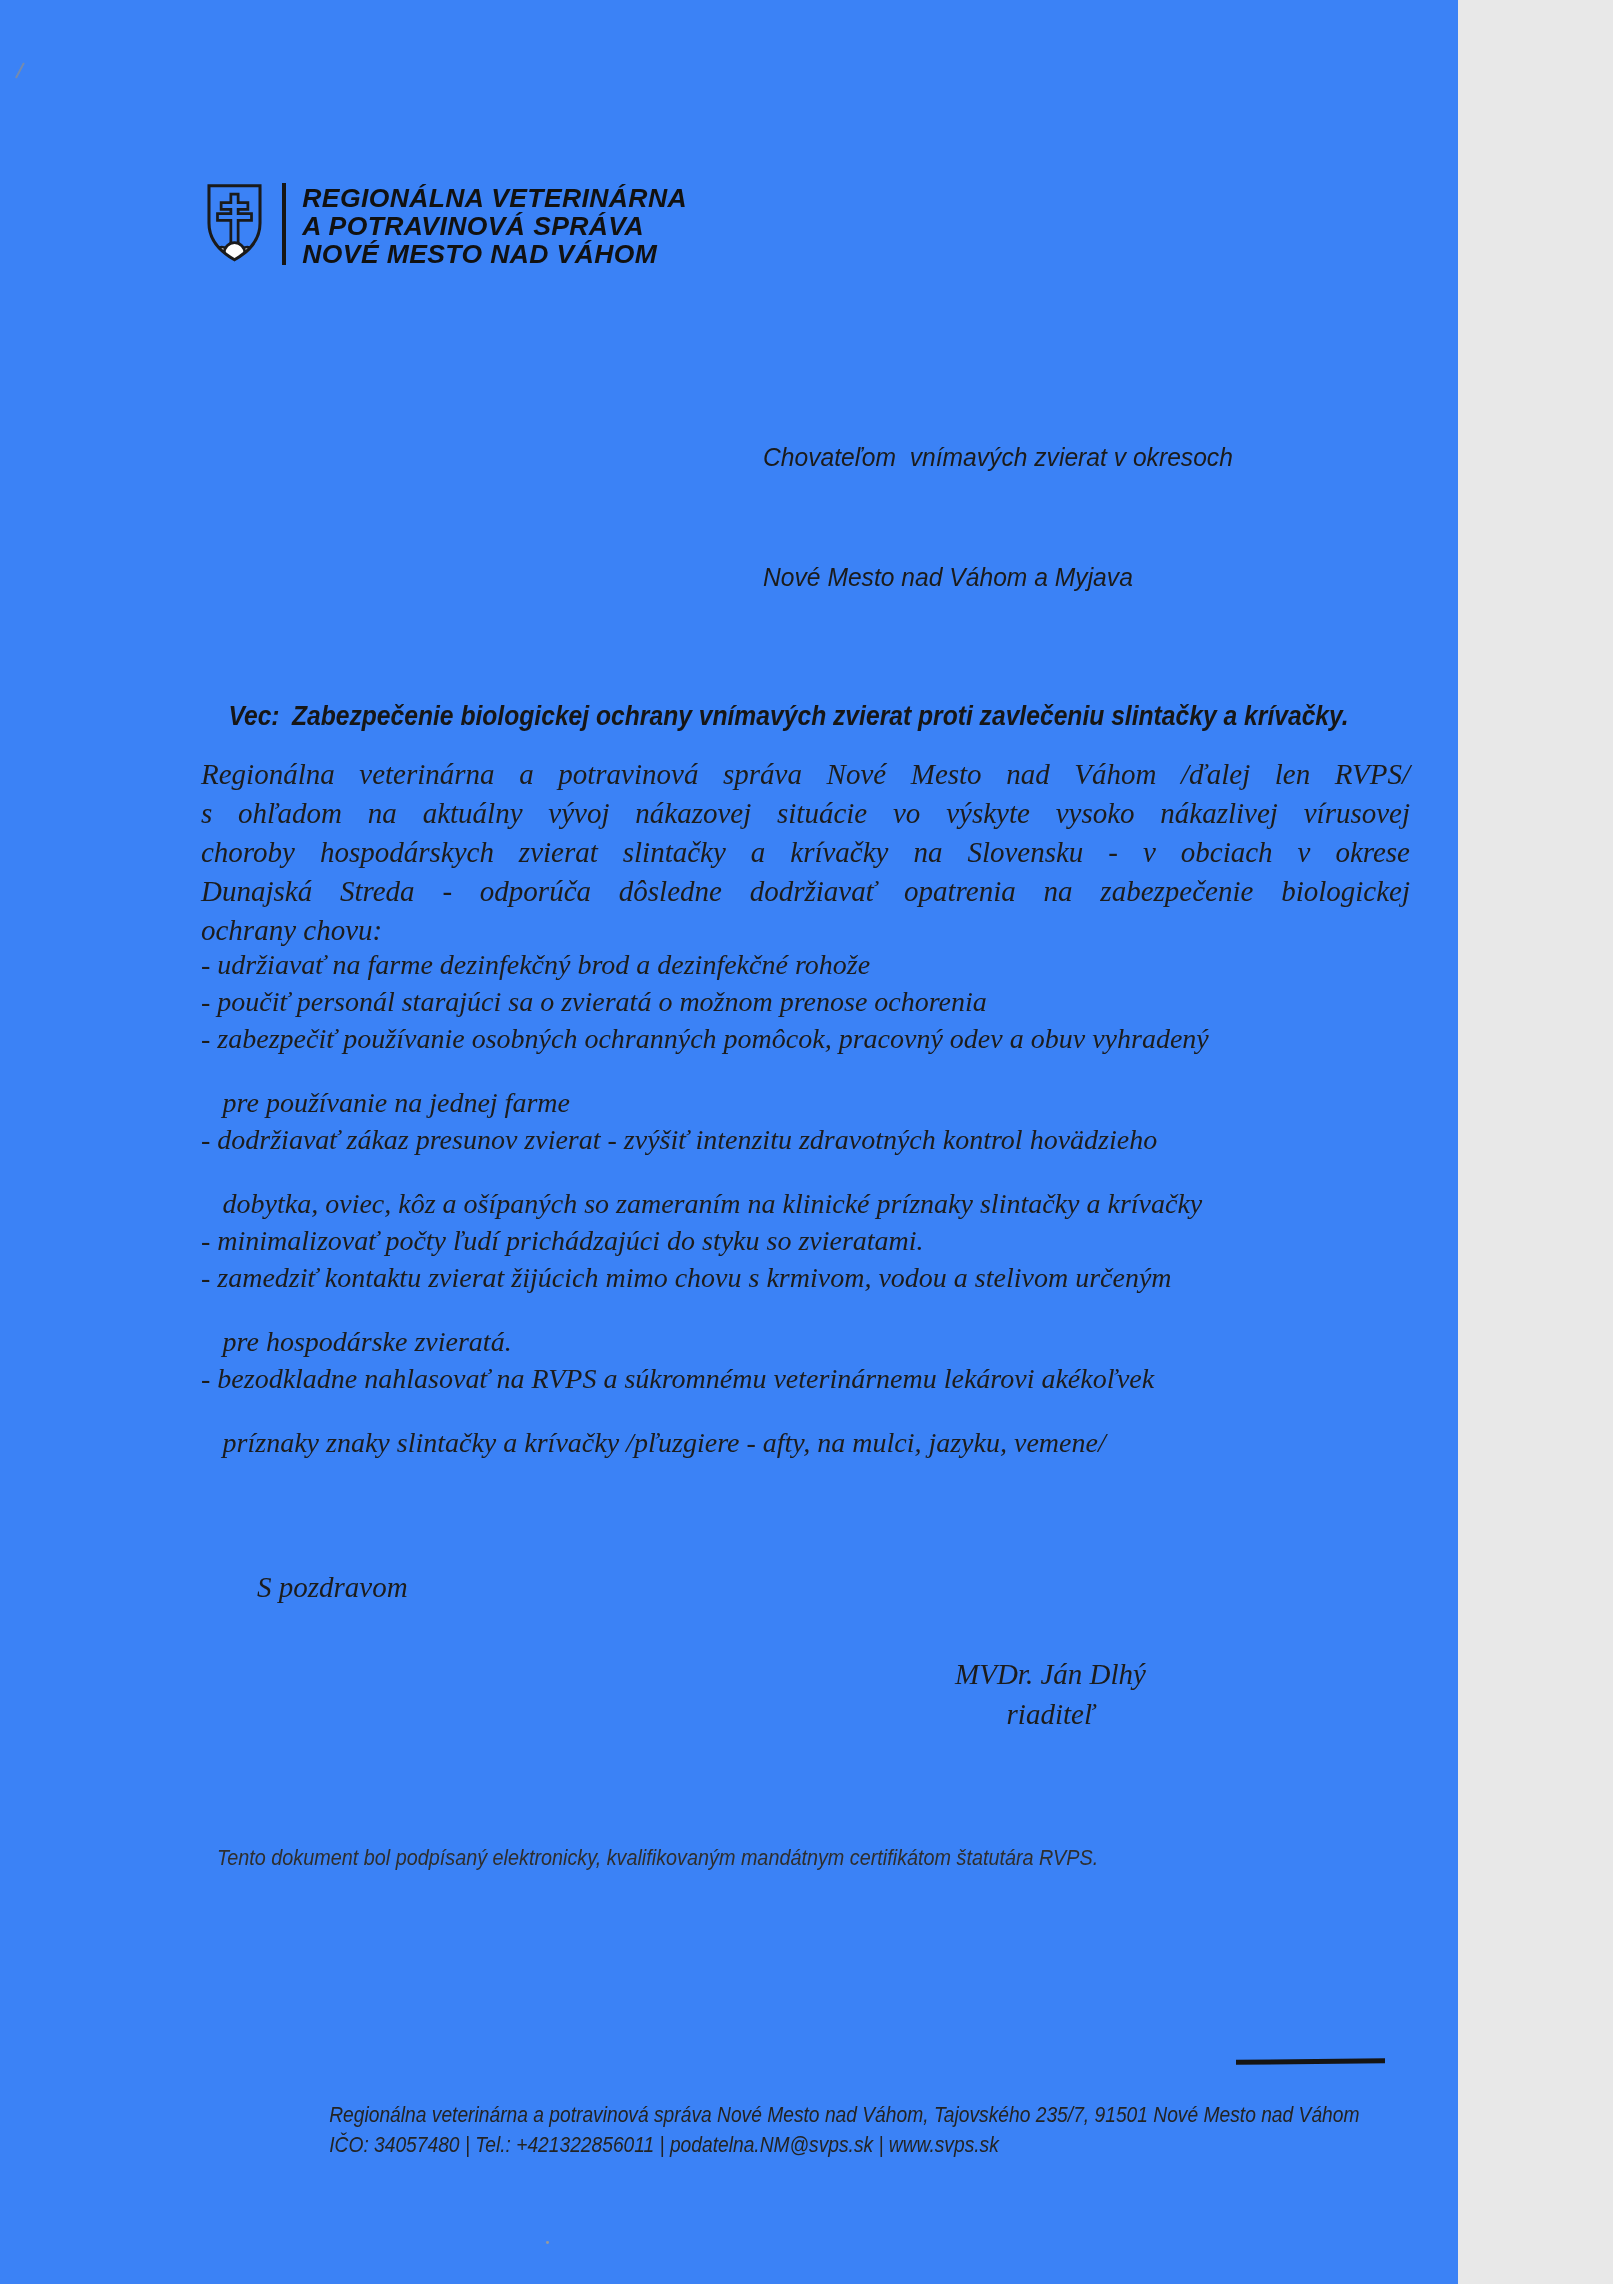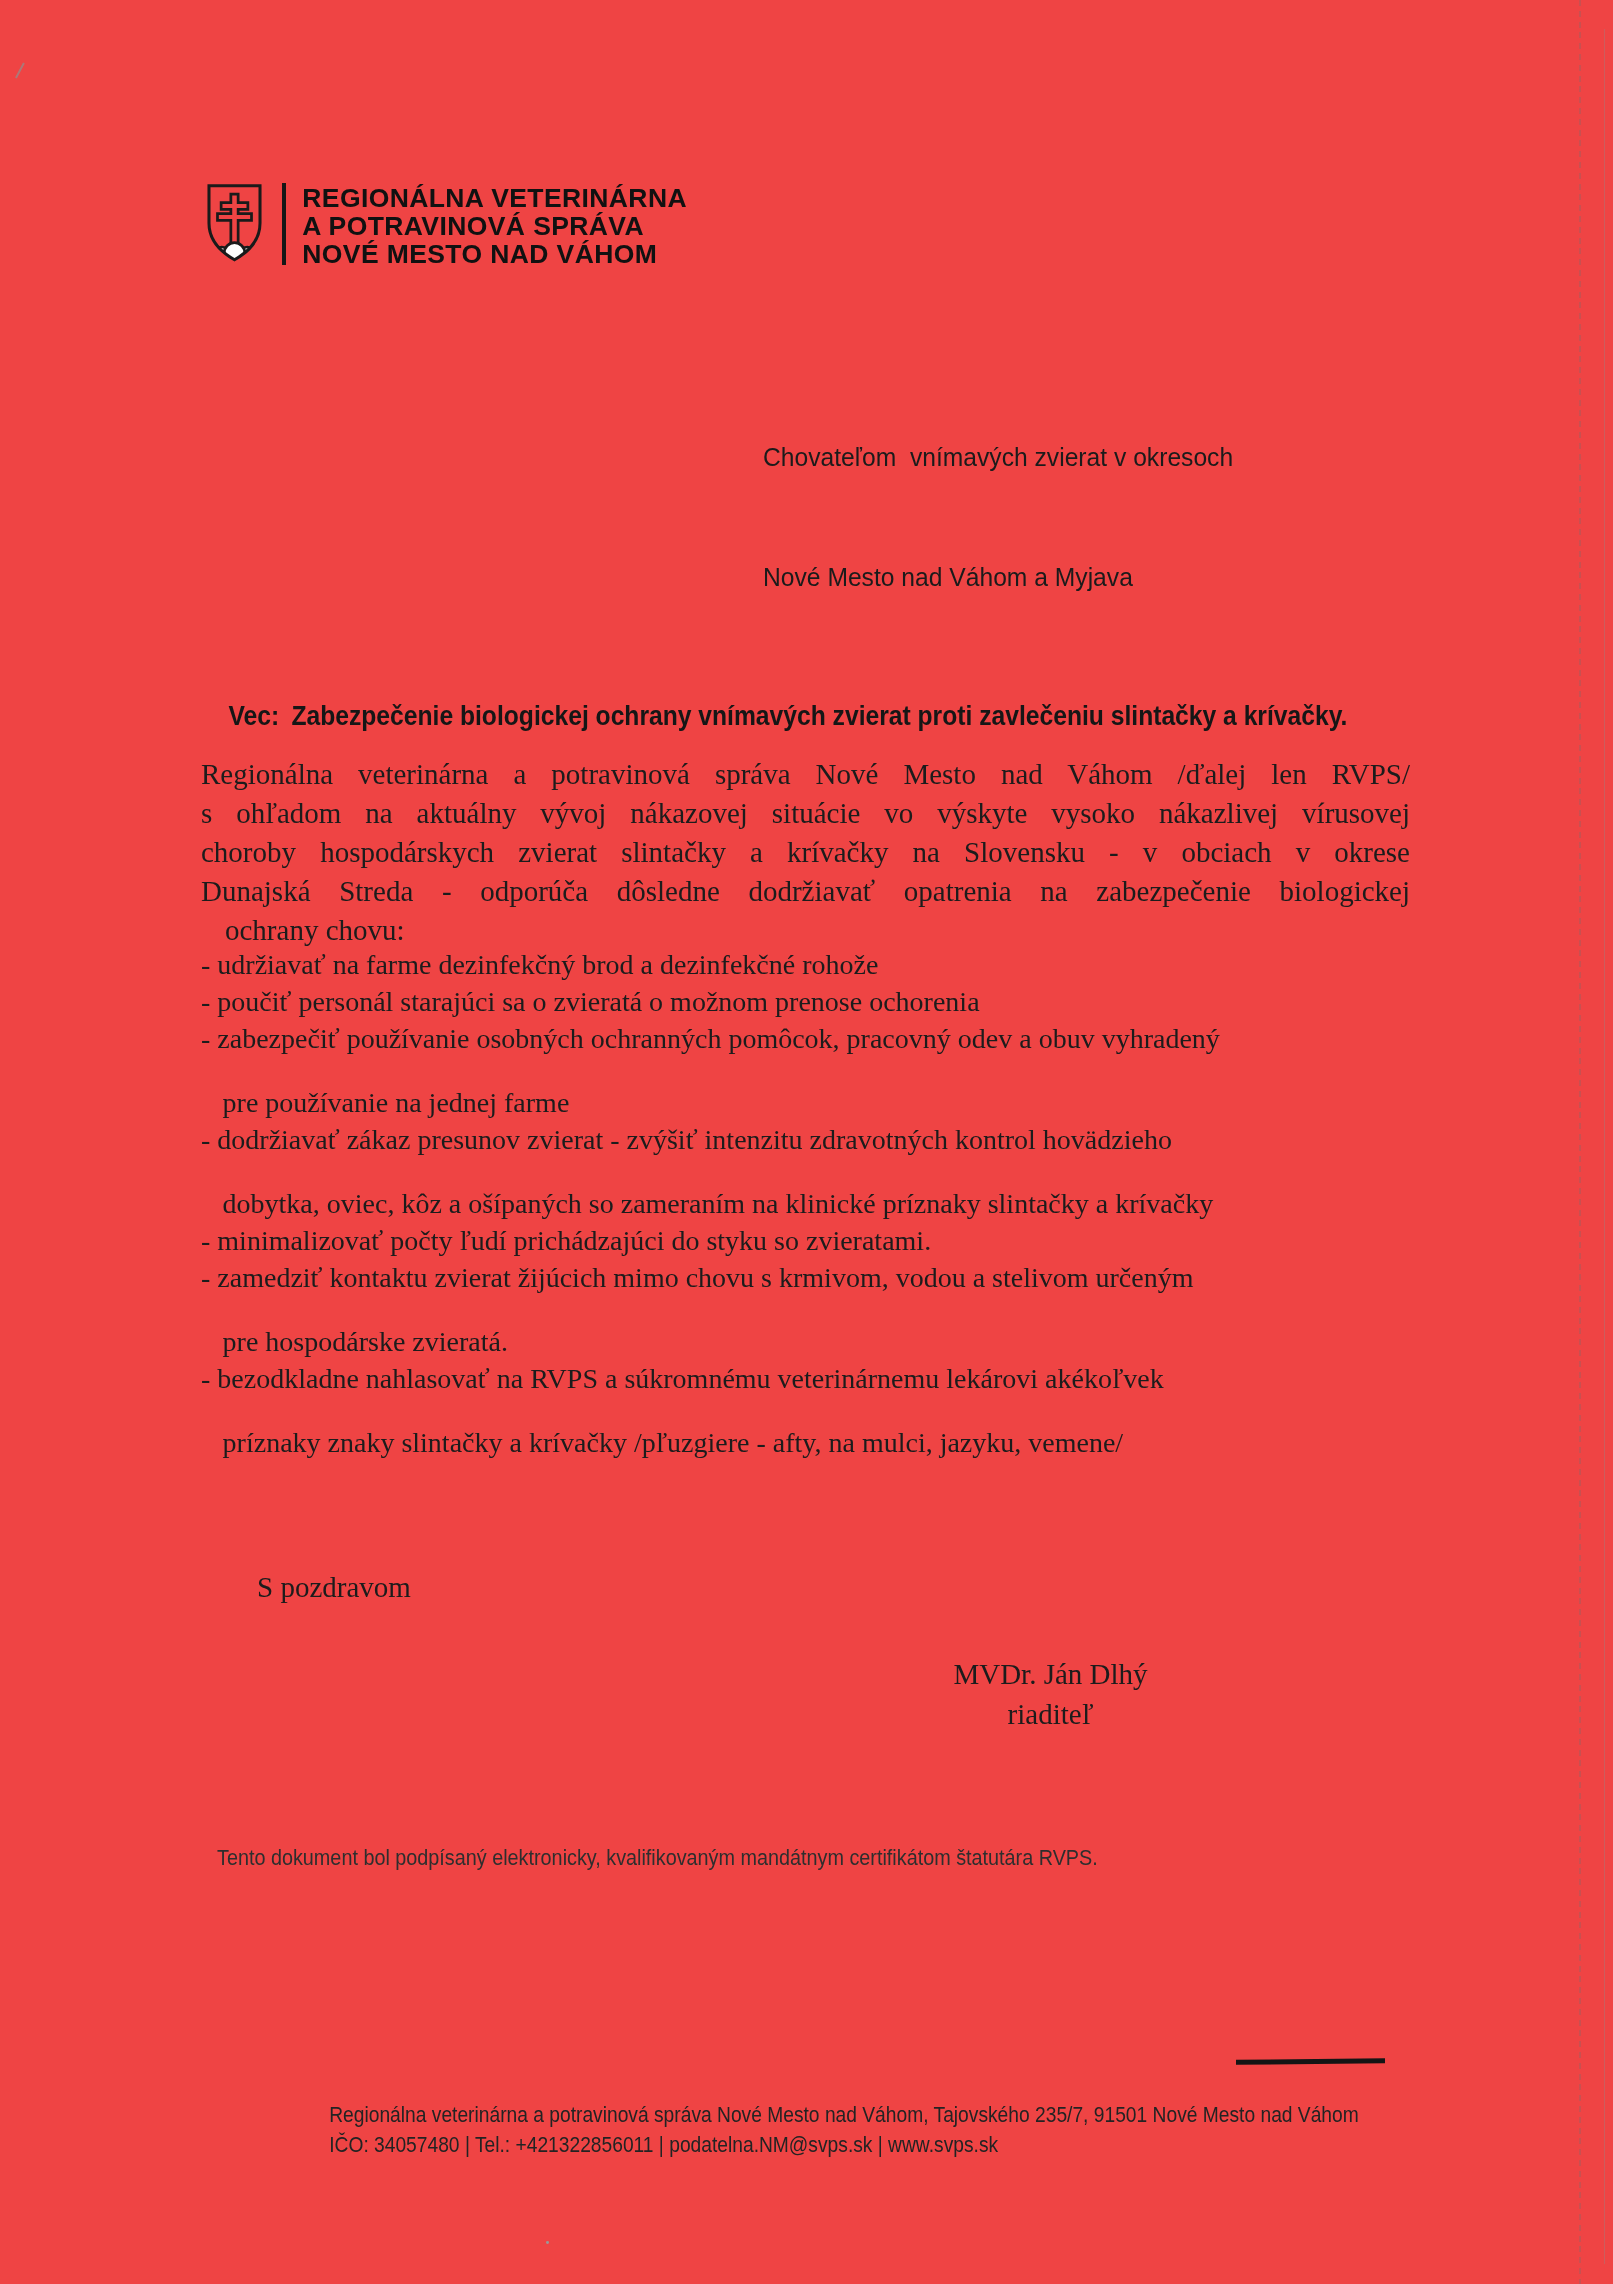--- a/index.html
+++ b/index.html
@@ -1,22 +1,23 @@
 <!DOCTYPE html>
 <html><head>
 <meta charset="utf-8">
 <style>
   html,body{margin:0;padding:0;background:#e8e8e8;}
   .page{
     position:relative;
-    width:1613px;height:2285px;
-    background:#ef4444;
+    width:1458px;height:2285px;
+    background:#3b82f6;
     overflow:hidden;
     font-family:"Liberation Sans", sans-serif;
     color:#1c1c1c;
+    font-style:italic;
   }
   .abs{position:absolute;}
 
   
   .letterhead{left:204px;top:182px;display:flex;align-items:flex-start;}
   .coa{width:61px;height:82px;display:block;}
   .lh-divider{width:3.9px;height:82px;background:#161616;margin:1px 16.7px 0 16.7px;}
   .org{padding-top:2px;font-weight:bold;font-size:26.5px;line-height:28px;letter-spacing:0.4px;color:#111;white-space:nowrap;}
 
   
@@ -28,21 +29,21 @@
   .contact .col1{width:308px;}
 
   
   .subject{left:201px;top:668px;font-weight:bold;font-size:27.4px;color:#161616;white-space:pre;transform:scaleX(.90);transform-origin:0 0;}
   .subject .lbl{margin-right:13.7px;}
 
   
   .serif{font-family:"Liberation Serif", serif;}
   .paragraph{left:201px;top:755px;width:1209px;font-size:29px;line-height:39px;color:#1c1c1c;}
   .pline{text-align:justify;text-align-last:justify;}
-  .pline.last{text-align-last:left;margin-left:24px;}
+  .pline.last{text-align-last:left;}
 
   .bullets{left:201px;top:946px;width:1217px;font-size:28px;line-height:37px;color:#1c1c1c;}
   .bl.cont{padding-left:21.6px;margin-top:27px;}
 
   .salutation{left:257px;top:1571px;font-size:29px;}
   .signature{left:933px;top:1654px;width:235px;text-align:center;font-size:29px;line-height:40px;}
 
   .esign{left:217px;top:1845px;font-size:22px;color:#2e2e2e;transform:scaleX(.90);transform-origin:0 0;white-space:pre;}
 
   .footer-rule{left:1236px;top:2059px;width:149px;height:4.9px;background:#151515;transform:rotate(-.6deg);}

